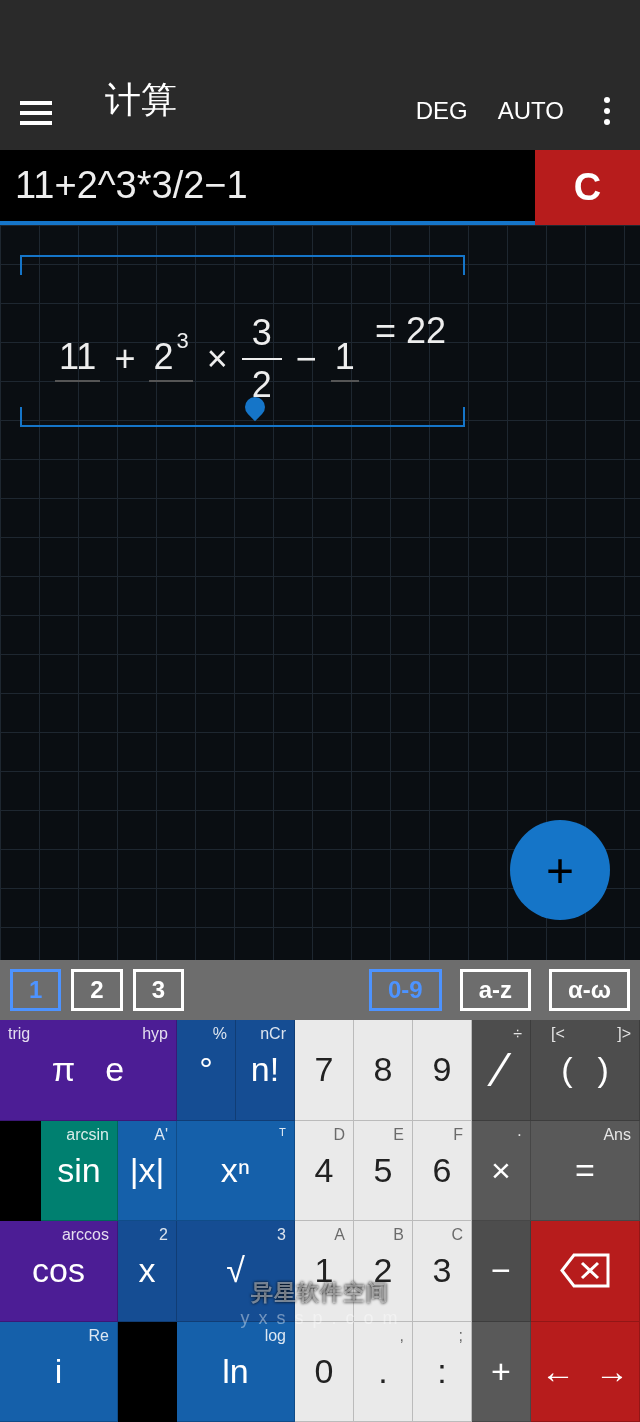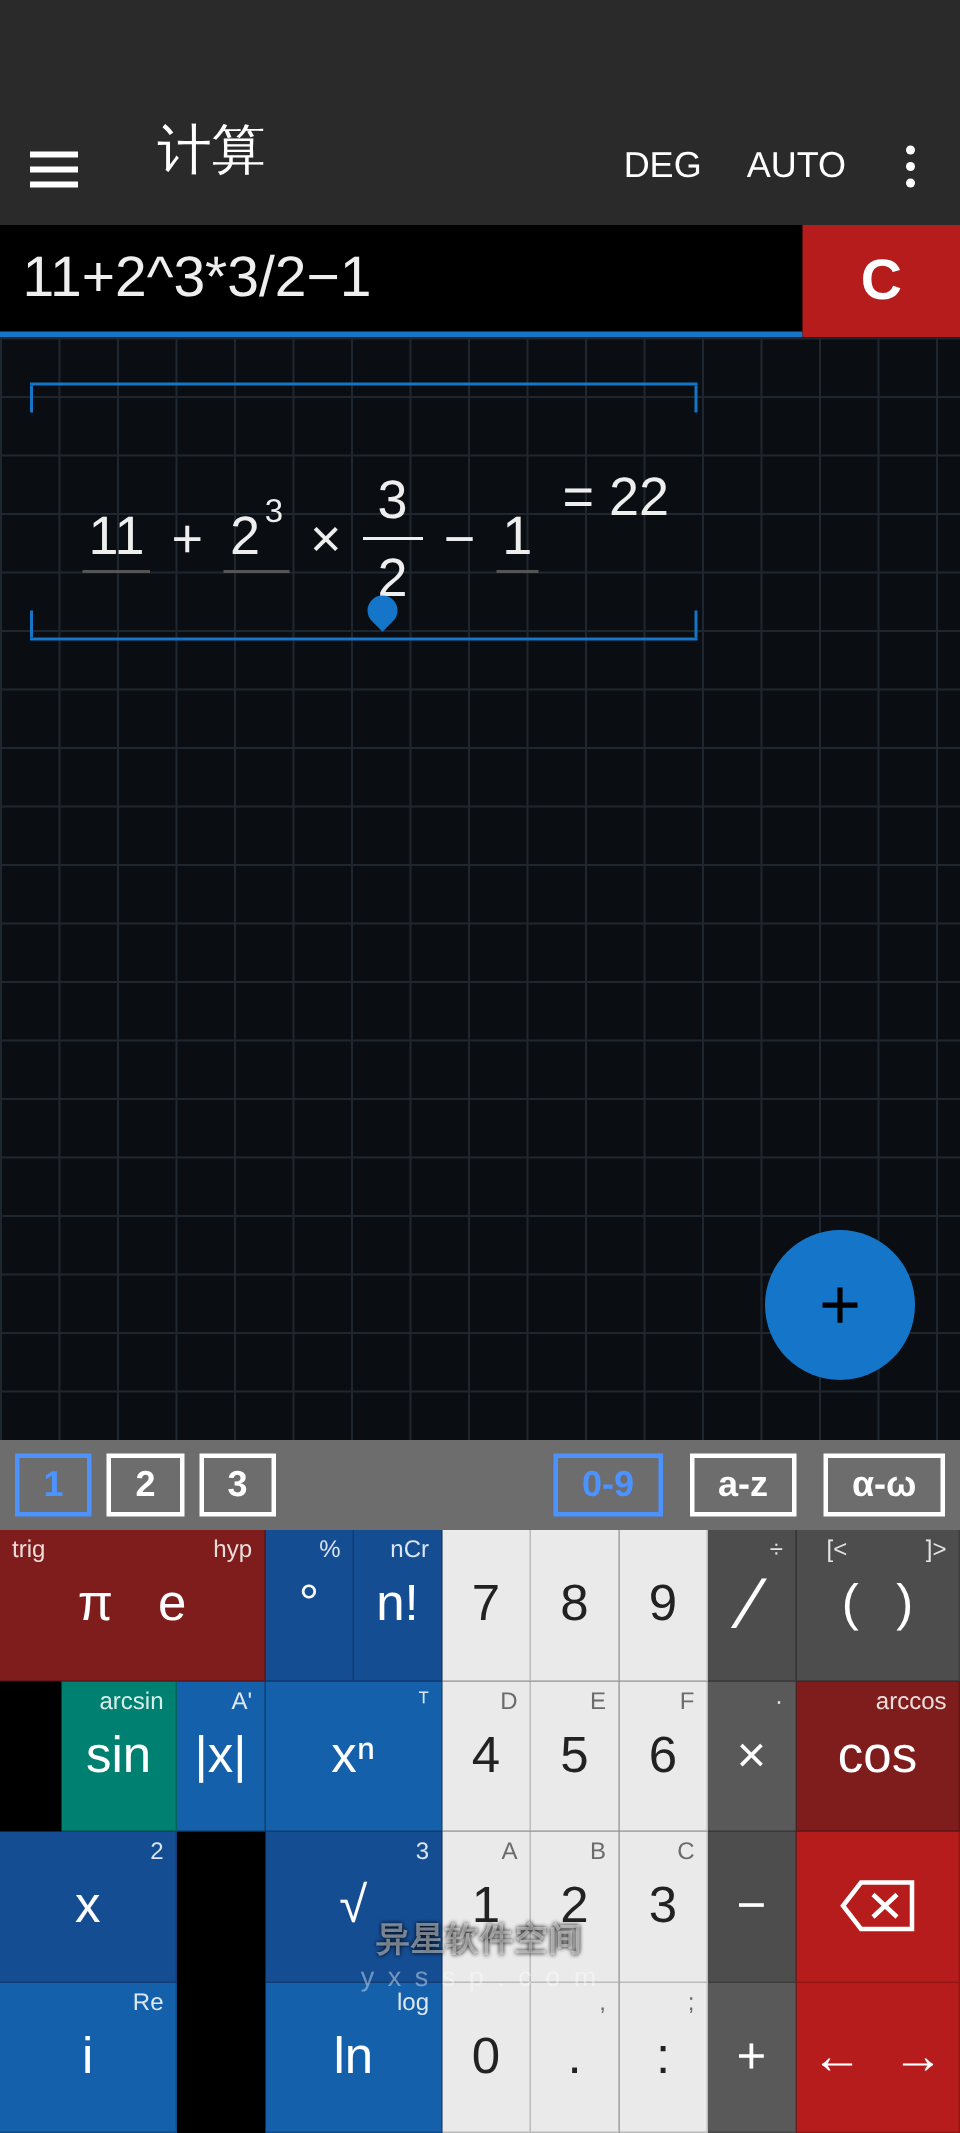--- a/index.html
+++ b/index.html
@@ -38,21 +38,21 @@
 .tab { border: 3px solid #fff; color: #fff; padding: 4px 16px; font-size: 24px; font-weight: bold; cursor: pointer; }
 .tab.active { border-color: #4d93ff; color: #4d93ff; }
 .tabs-right { margin-left: auto; display: flex; gap: 18px; }
 
 .keypad { height: 402px; display: grid; grid-template-columns: 118px 59px 59px 59px 59px 59px 59px 59px 109px; grid-template-rows: repeat(4, 1fr); }
 .key { position: relative; color: #fff; font-size: 30px; display: flex; align-items: center; justify-content: center; border-right: 1px solid rgba(0,0,0,0.2); border-bottom: 1px solid rgba(0,0,0,0.2); cursor: pointer; }
 .key .lbl { font-size: 34px; }
 .key .hint { position: absolute; top: 5px; right: 8px; font-size: 16px; opacity: 0.85; }
 .key.num { background: #eaeaea; color: #222; }
 .key.num .hint { color: #555; }
-.teal { background: #7f1d1d; } .teal2 { background: #008070; margin-left: 41px; }
+.teal { background: #4c1d95; } .teal2 { background: #008070; margin-left: 41px; }
 .blue { background: #154d93; } .blue2 { background: #1560aa; }
 .gray2 { background: #4d4d4d; } .gray { background: #595959; }
 .red { background: #b71c1c; }
 .arrows { display: flex; align-items: center; justify-content: center; gap: 20px; }
 .backspace-svg { width: 50px; height: 35px; }
 
 .wm { position: absolute; top: 1278px; left: 0; right: 0; text-align: center; font-size: 22px; color: rgba(255,255,255,0.45); pointer-events: none; letter-spacing: 1px; text-shadow: 0 0 3px #000; font-weight: bold; }
 .wm2 { position: absolute; top: 1308px; left: 0; right: 0; text-align: center; font-size: 18px; color: rgba(255,255,255,0.4); pointer-events: none; letter-spacing: 2px; }
 </style>
 </head>
@@ -168,20 +168,24 @@
       <span class="lbl">5</span>
     </div>
   <div class="key num">
       <span class="hint">F</span>
       <span class="lbl">6</span>
     </div>
   <div class="key gray">
       <span class="hint">·</span>
       <span class="lbl">×</span>
     </div>
+  <div class="key gray">
+      <span class="hint">Ans</span>
+      <span class="lbl">=</span>
+    </div>
 
   <div class="key teal">
       <span class="hint">arccos</span>
       <span class="lbl">cos</span>
     </div>
   <div class="key blue">
       <span class="hint">2</span>
       <span class="lbl">x</span>
     </div>
   <div class="key blue" style="grid-column:3/5">

